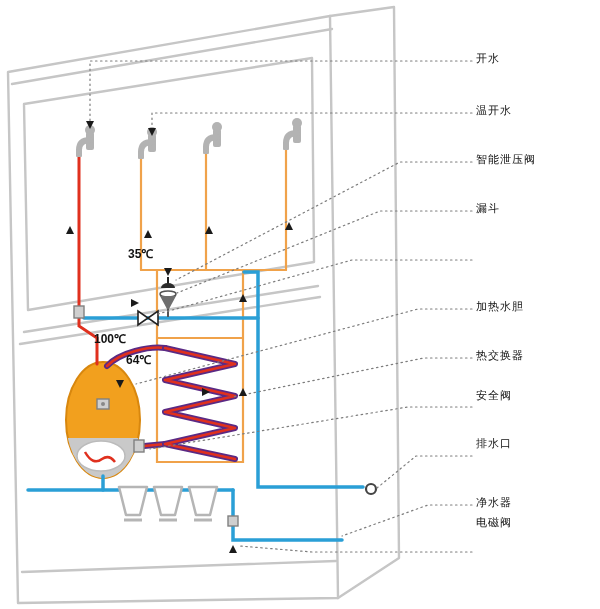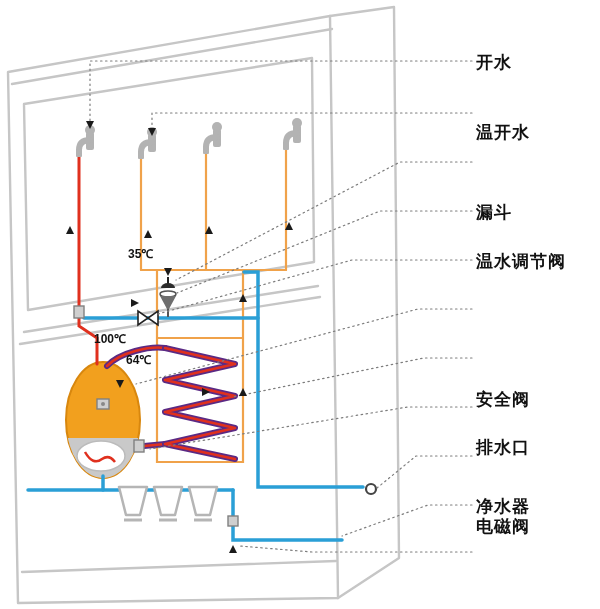--- a/index.html
+++ b/index.html
@@ -10,21 +10,21 @@
   .hotline{fill:none;stroke:var(--hot);stroke-width:3;stroke-linecap:round;}
   .warmline{fill:none;stroke:var(--warm);stroke-width:2.2;stroke-linecap:round;}
   .coldline{fill:none;stroke:var(--cold);stroke-width:3.5;stroke-linecap:round;}
   .coilpurple{fill:none;stroke:var(--coil);stroke-width:6;stroke-linejoin:round;stroke-linecap:round;}
   .coilred{fill:none;stroke:var(--hot);stroke-width:2.6;stroke-linejoin:round;stroke-linecap:round;}
   .leader{fill:none;stroke:var(--leader);stroke-width:1.2;stroke-dasharray:1.5 3.5;stroke-linecap:round;}
   .arrow{fill:var(--ink);stroke:none;}
   .metal{fill:var(--metal);}
   .fitting{fill:#cfcfcf;stroke:#808080;stroke-width:1.4;}
   .cone{fill:#ffffff;stroke:#b5b5b5;stroke-width:2.5;stroke-linejoin:round;}
-  .lbl{position:absolute;left:476px;font-size:17px;font-weight:700;color:#111;
+  .lbl{position:absolute;left:476px;font-size:11px;font-weight:400;color:#111;
        white-space:nowrap;letter-spacing:1px;}
   .temp{position:absolute;font-size:12px;font-weight:700;color:#111;white-space:nowrap;}
 </style>
 </head>
 <body>
 
 <div id="stage">
   <svg width="600" height="609" viewBox="0 0 600 609">
     <defs>
       <g id="faucet">
@@ -144,20 +144,22 @@
       <polygon class="arrow" points="210,392 202,388 202,396"></polygon>
       <polygon class="arrow" points="233,545 229,553 237,553"></polygon>
     </g>
   </svg>
 
   <span class="temp" style="left:128px;top:245px">35℃</span>
   <span class="temp" style="left:94px;top:330px">100℃</span>
   <span class="temp" style="left:126px;top:351px">64℃</span>
 
   <span class="lbl" style="top:51px">开水</span>
-  <span class="lbl" style="top:121px">温开水</span>
+  <span class="lbl" style="top:103px">温开水</span>
+  <span class="lbl" style="top:152px">智能泄压阀</span>
   <span class="lbl" style="top:201px">漏斗</span>
-  <span class="lbl" style="top:250px">温水调节阀</span>
+  <span class="lbl" style="top:299px">加热水胆</span>
+  <span class="lbl" style="top:348px">热交换器</span>
   <span class="lbl" style="top:388px">安全阀</span>
   <span class="lbl" style="top:436px">排水口</span>
   <span class="lbl" style="top:495px">净水器</span>
   <span class="lbl" style="top:515px">电磁阀</span>
 </div>
 
 </body></html>

